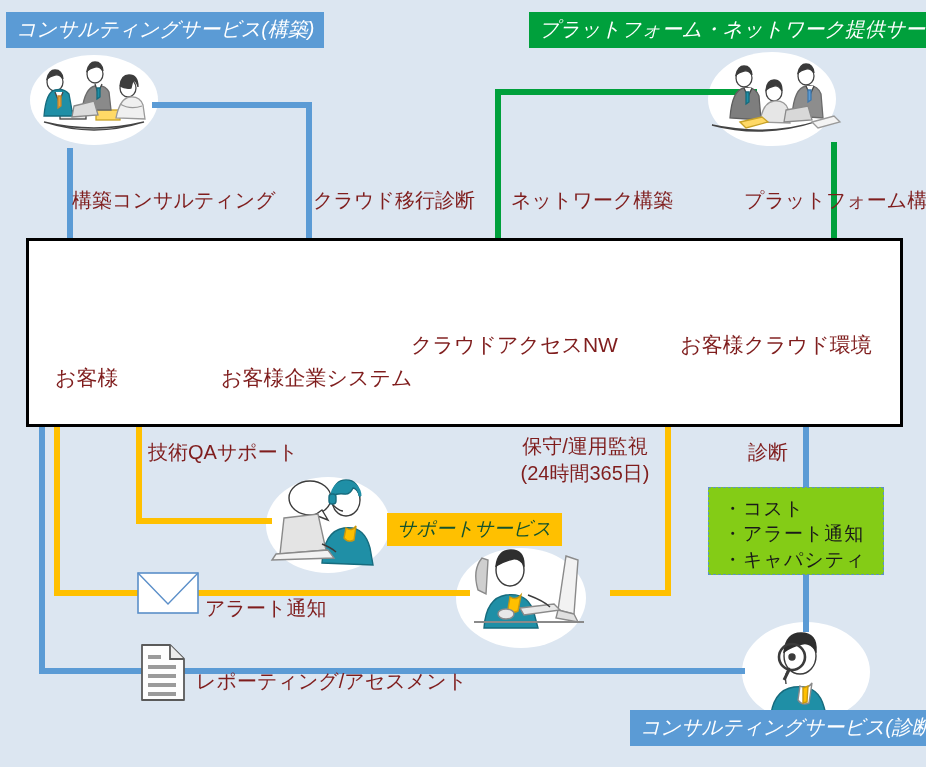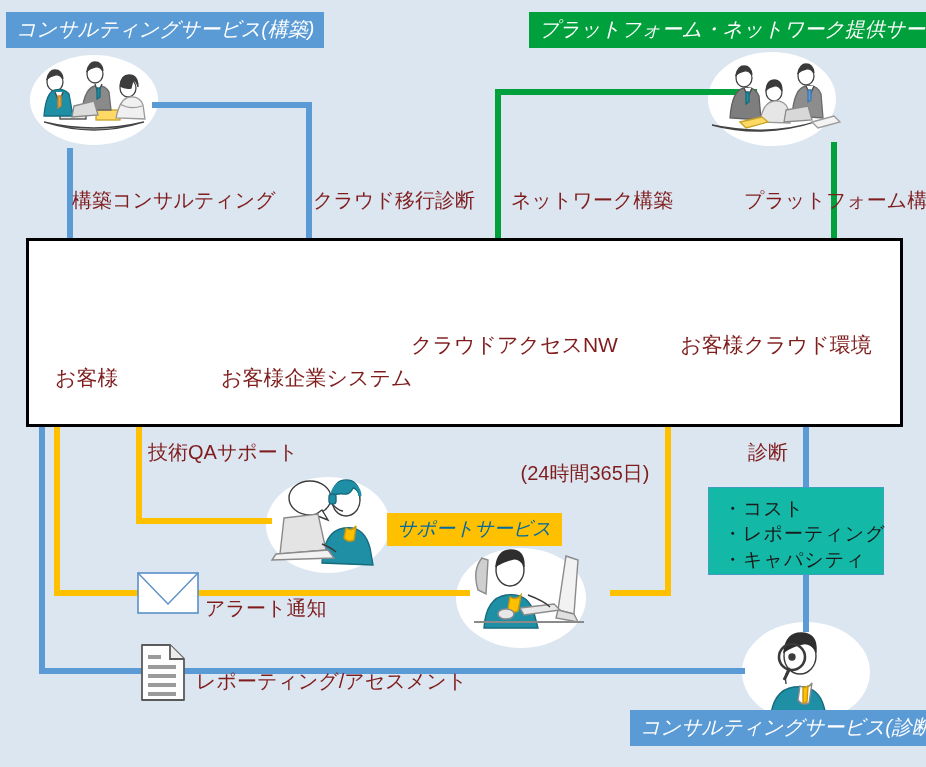--- a/index.html
+++ b/index.html
@@ -20,21 +20,21 @@
     color:#fff;
     font-size:20px;
     line-height:1;
     padding:7px 10px 9px 10px;
     white-space:nowrap;
     letter-spacing:0px;
     font-style:italic;
   }
   .badge-blue{background:#5b9bd5;}
   .badge-green{background:#00a03c;}
-  .badge-amber{background:#ffc000;color:#0369a1;}
+  .badge-amber{background:#ffc000;color:#14532d;}
 
   .lbl{
     position:absolute;
     font-size:20px;
     line-height:1.22;
     white-space:nowrap;
     color:#7f1d1d;
   }
   .lbl-c{text-align:center;}
 
@@ -47,21 +47,21 @@
 
   .avatar{
     position:absolute;
     border-radius:50%;
     background:#ffffff;
     overflow:hidden;
   }
 
   .dashbox{
     position:absolute;
-    background:#14b8a6;
+    background:#84cc16;
     border:1px dashed #5b8fc9;
     box-sizing:border-box;
     padding:8px 10px 6px 14px;
     font-size:19px;
     line-height:1.33;
     letter-spacing:1px;
     color:#1a1a1a;
   }
   .dashbox div{white-space:nowrap;}
 </style>
@@ -383,36 +383,37 @@
   <div class="lbl" style="left:72px;top:188px;">構築コンサルティング</div>
 
   <div class="lbl" style="left:313px;top:188px;">クラウド移行診断</div>
 
   <div class="lbl" style="left:511px;top:188px;">ネットワーク構築</div>
 
   <div class="lbl" style="left:744px;top:188px;">プラットフォーム構築</div>
 
   <div class="lbl" style="left:148px;top:440px;">技術QAサポート</div>
 
+  <div class="lbl lbl-c" style="left:505px;top:434px;width:160px;">保守/運用監視</div>
 
   <div class="lbl lbl-c" style="left:505px;top:461px;width:160px;">(24時間365日)</div>
 
   <div class="lbl" style="left:748px;top:440px;">診断</div>
 
   <div class="lbl" style="left:205px;top:596px;">アラート通知</div>
 
   <div class="lbl" style="left:196px;top:669px;">レポーティング/アセスメント</div>
 
   <div class="lbl" style="left:55px;top:365px;font-size:21px;">お客様</div>
 
   <div class="lbl" style="left:221px;top:365px;font-size:21px;">お客様企業システム</div>
 
   <div class="lbl lbl-c" style="left:411px;top:332px;width:194px;font-size:21px;">クラウドアクセスNW</div>
 
   <div class="lbl lbl-c" style="left:664px;top:332px;width:224px;font-size:21px;">お客様クラウド環境</div>
 
   <div class="dashbox" style="left:708px;top:487px;width:176px;height:88px;">
     <div>・コスト</div>
-    <div>・レポーティング</div>
+    <div>・アラート通知</div>
     <div>・キャパシティ</div>
   </div>
 
 </div>
 
 </body></html>

